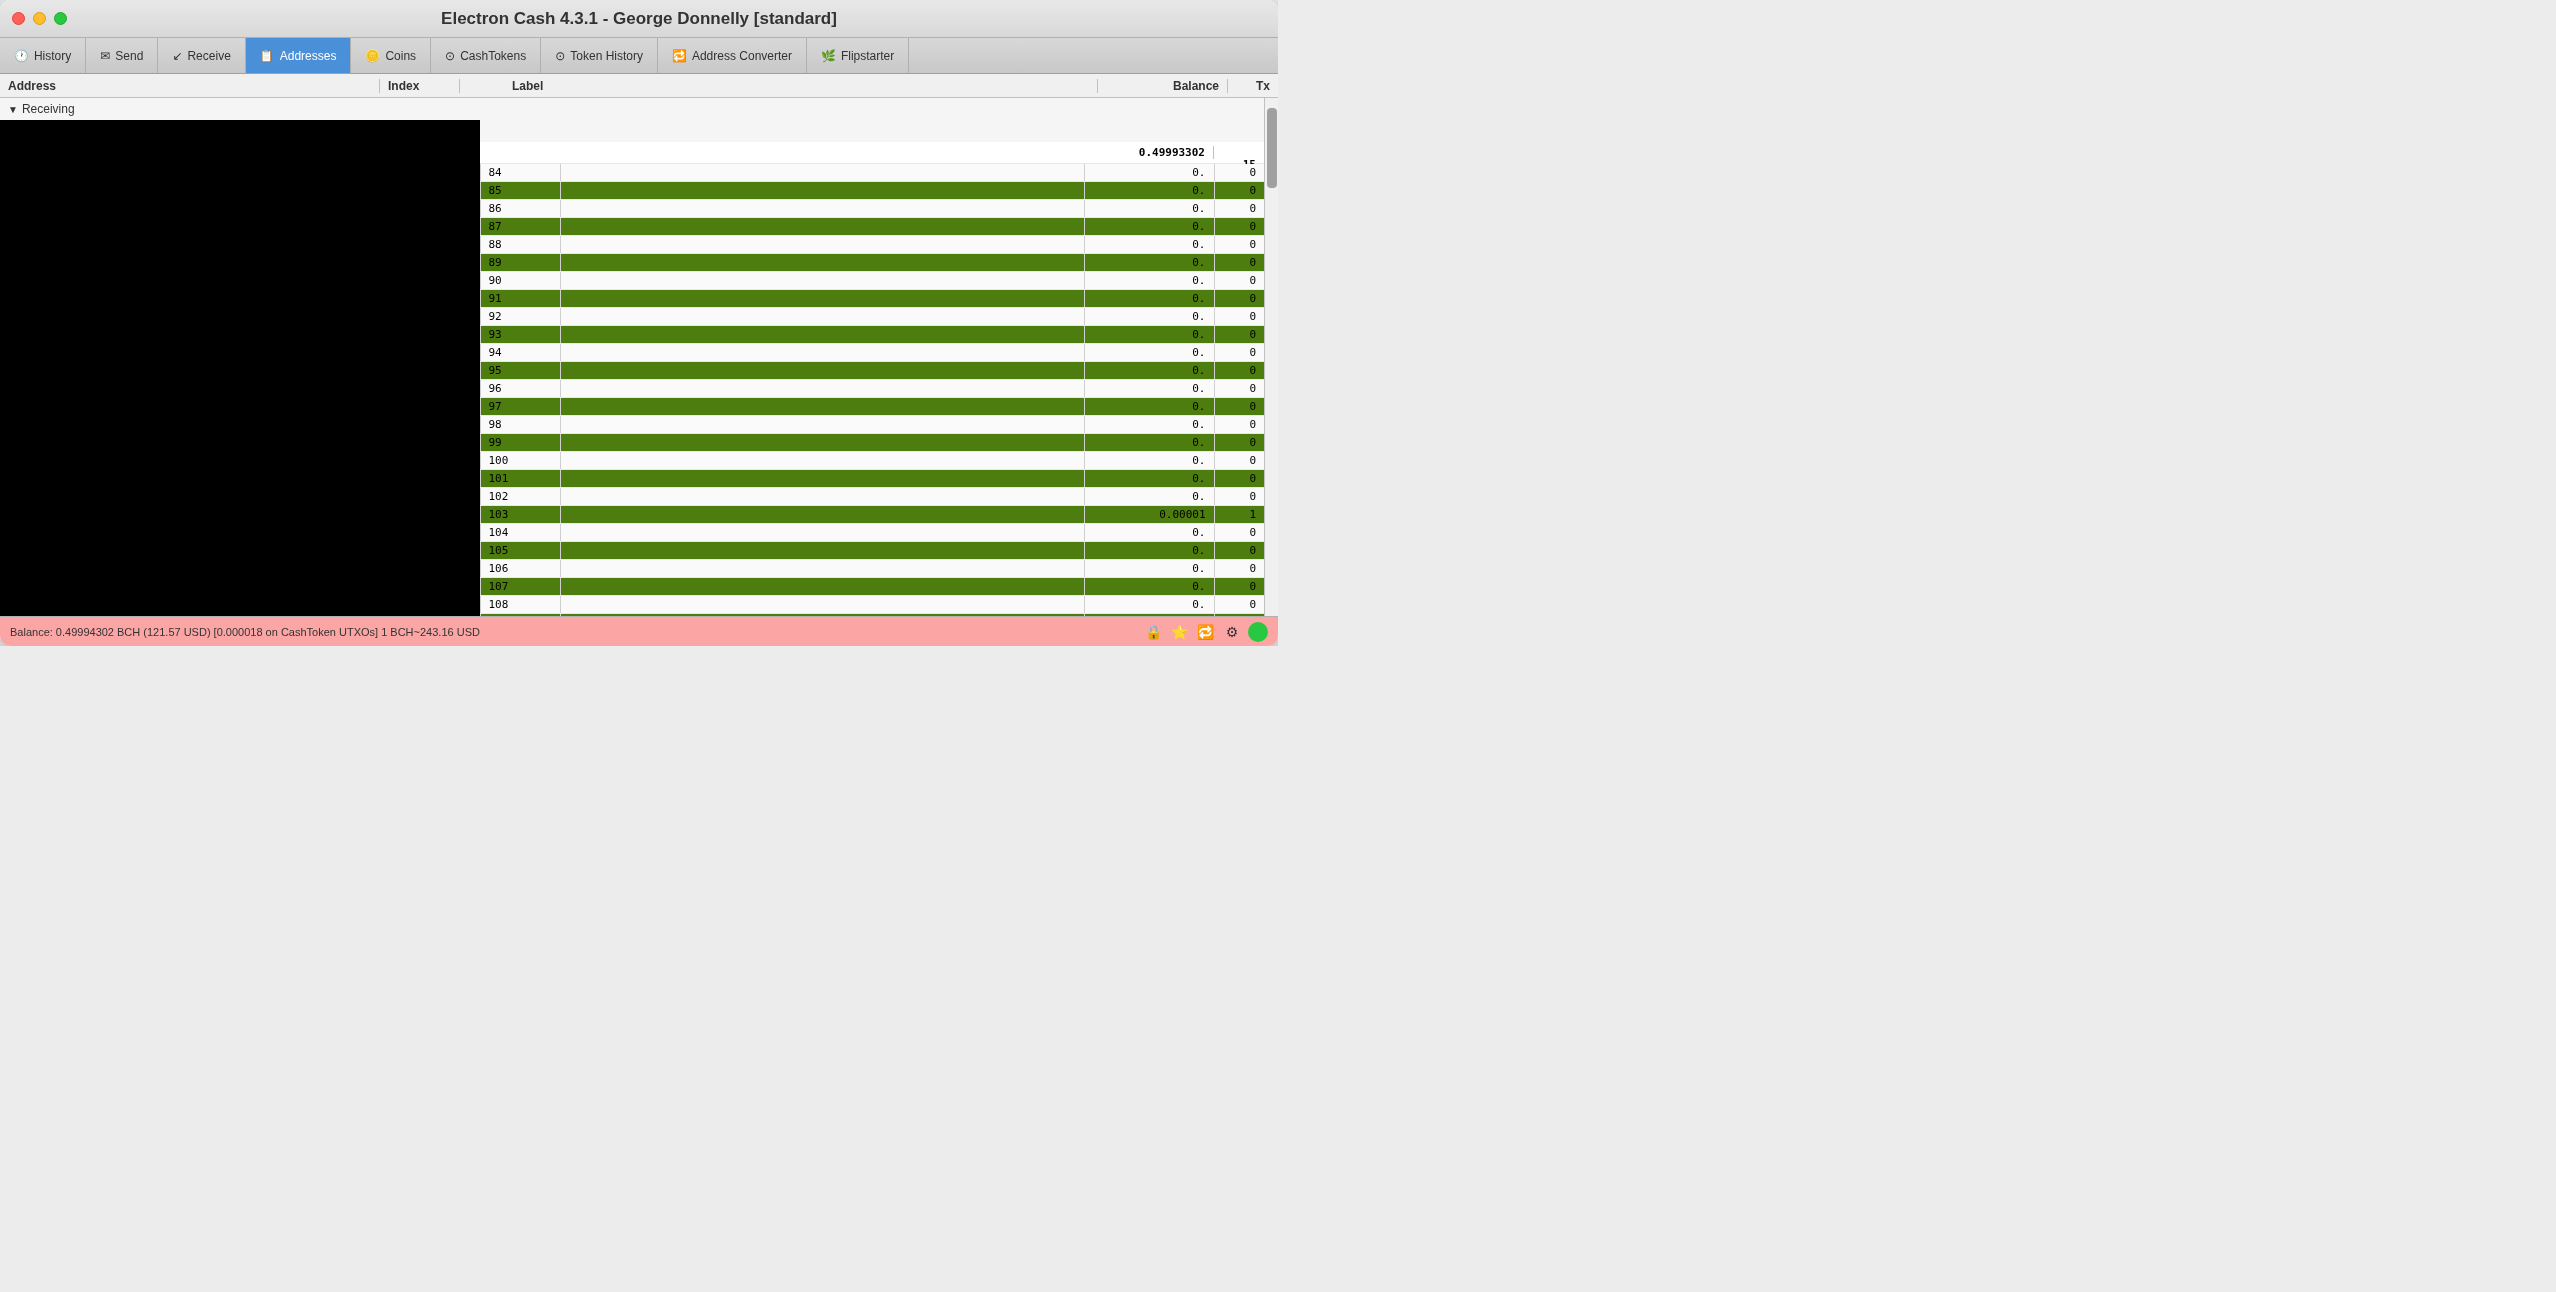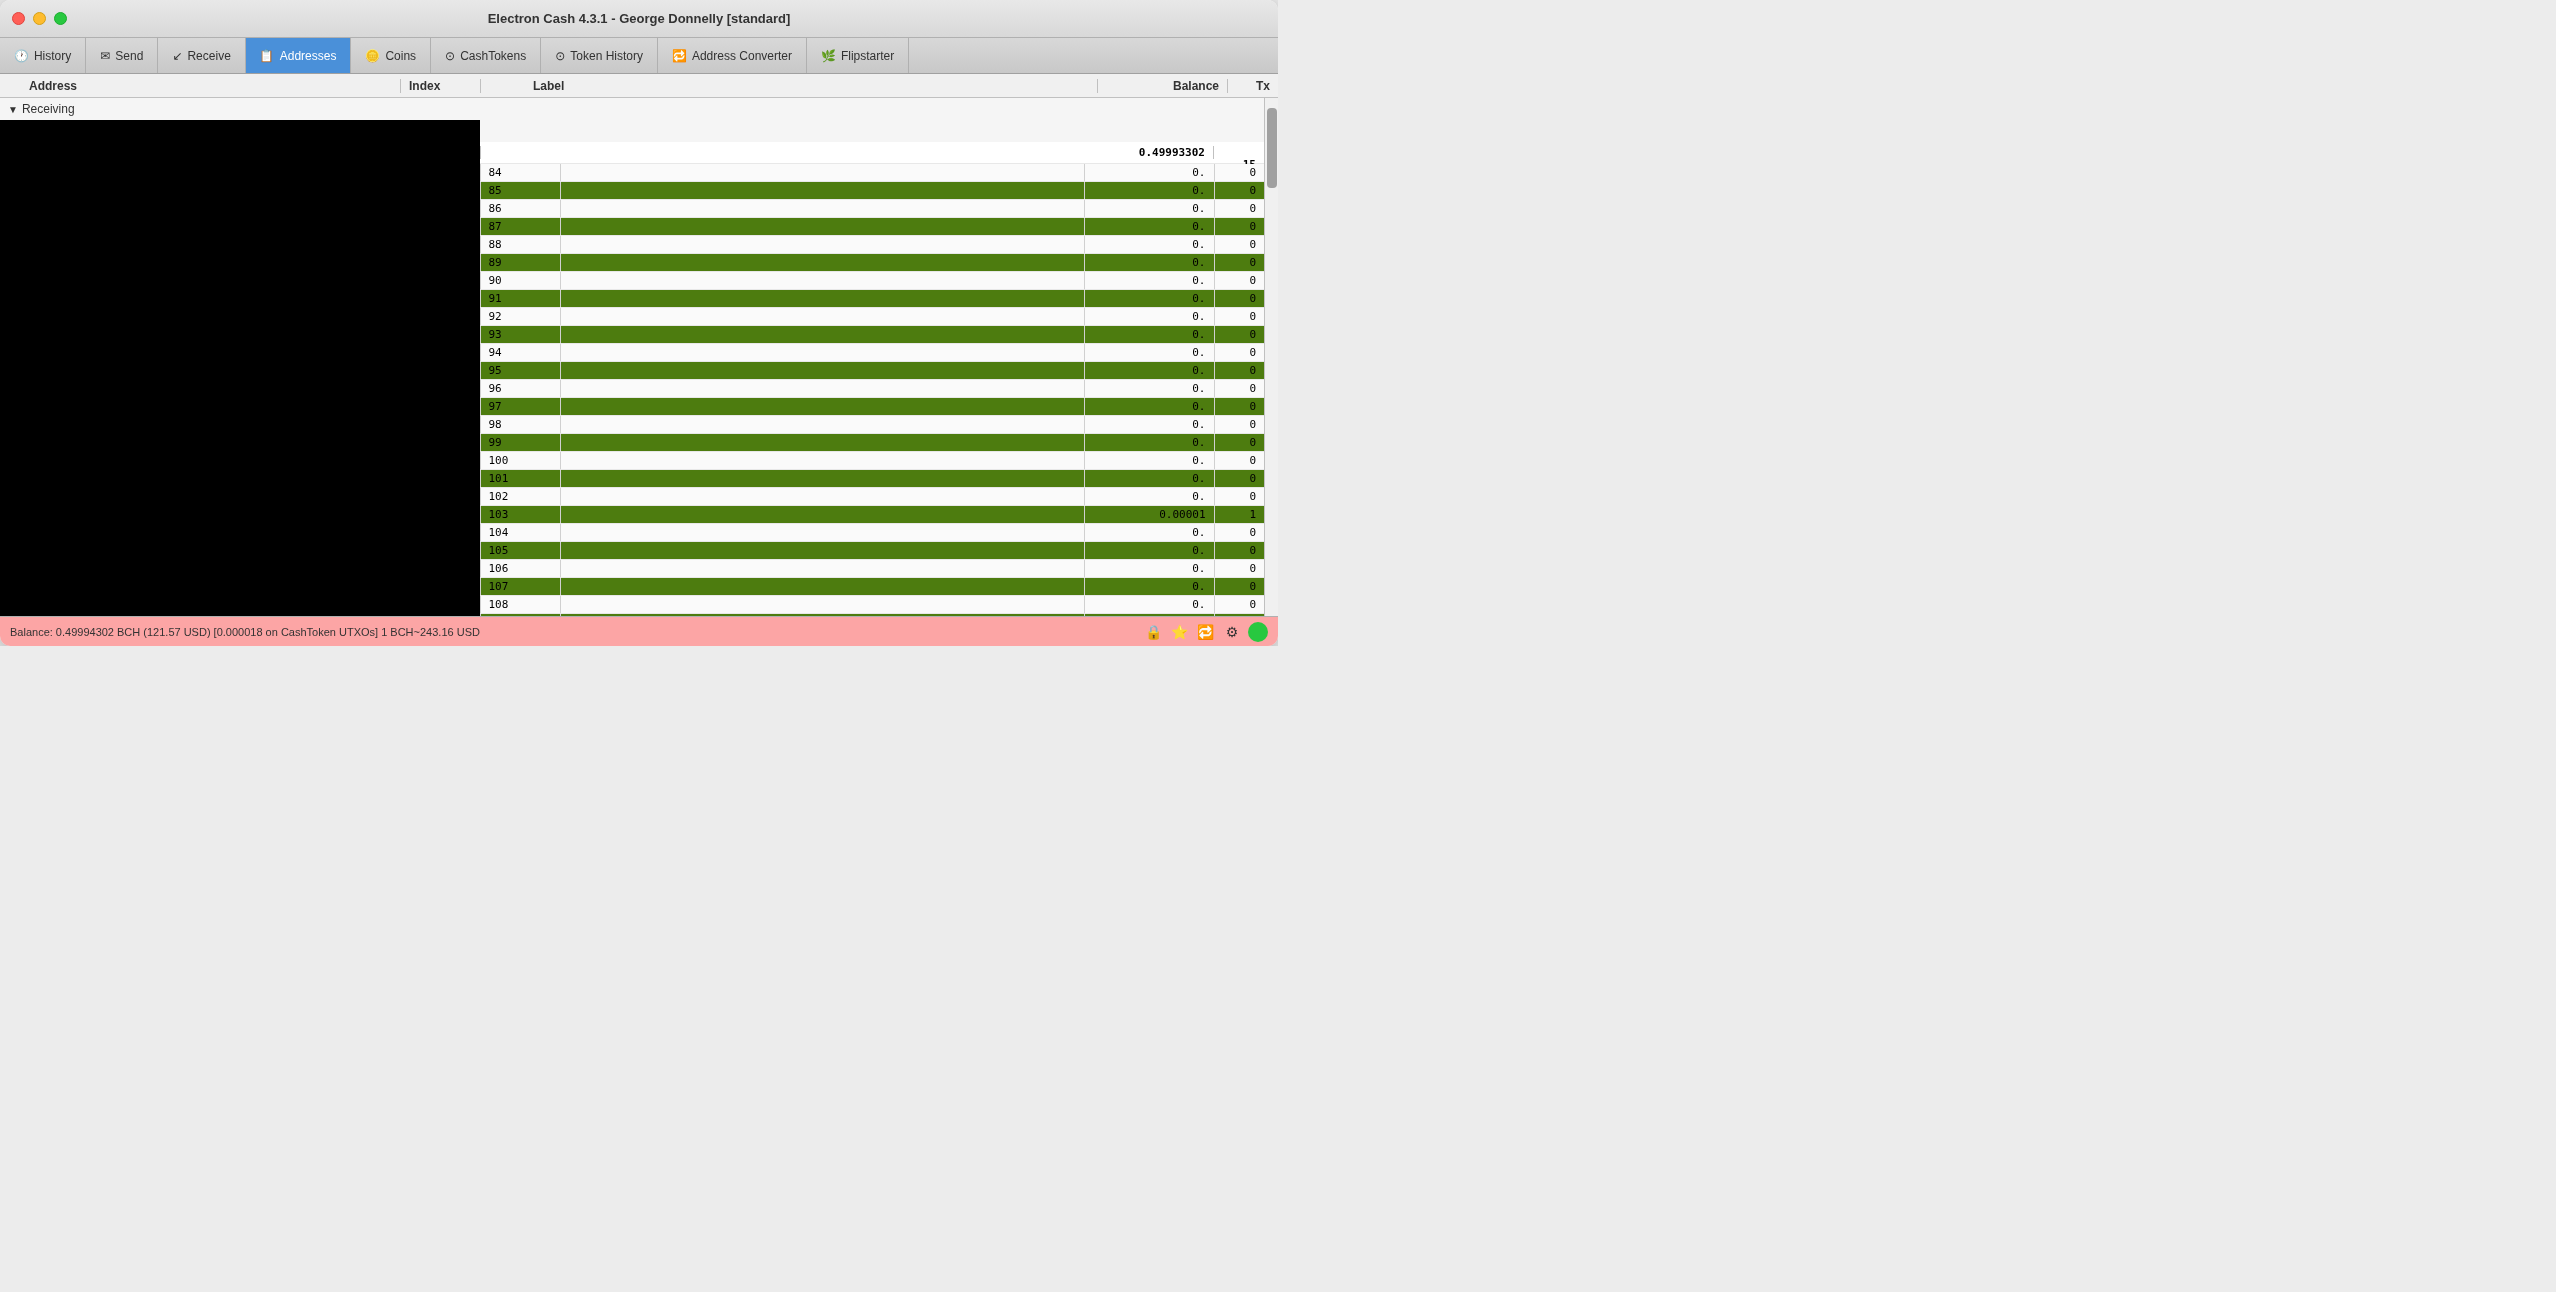--- a/index.html
+++ b/index.html
@@ -55,21 +55,21 @@
     }
 
     .traffic-light.close { background: #ff5f57; border: 1px solid #e0443e; }
     .traffic-light.minimize { background: #febc2e; border: 1px solid #d4a017; }
     .traffic-light.maximize { background: #28c840; border: 1px solid #1aad2e; }
 
     .title-bar-title {
       position: absolute;
       left: 50%;
       transform: translateX(-50%);
-      font-size: 13px;
+      font-size: 17px;
       font-weight: 600;
       color: #333;
     }
 
     
     .tab-bar {
       background: linear-gradient(180deg, #d8d8d8 0%, #c8c8c8 100%);
       height: 36px;
       display: flex;
       align-items: stretch;
@@ -110,21 +110,20 @@
       flex-shrink: 0;
       font-size: 12px;
       color: #333;
     }
 
     .col-address {
       width: 380px;
       padding: 0 8px;
       border-right: 1px solid #c0c0c0;
       font-weight: 600;
-      margin-left: 21px;
     }
 
     .col-index {
       width: 80px;
       padding: 0 8px;
       border-right: 1px solid #c0c0c0;
       font-weight: 600;
     }
 
     .col-label {

